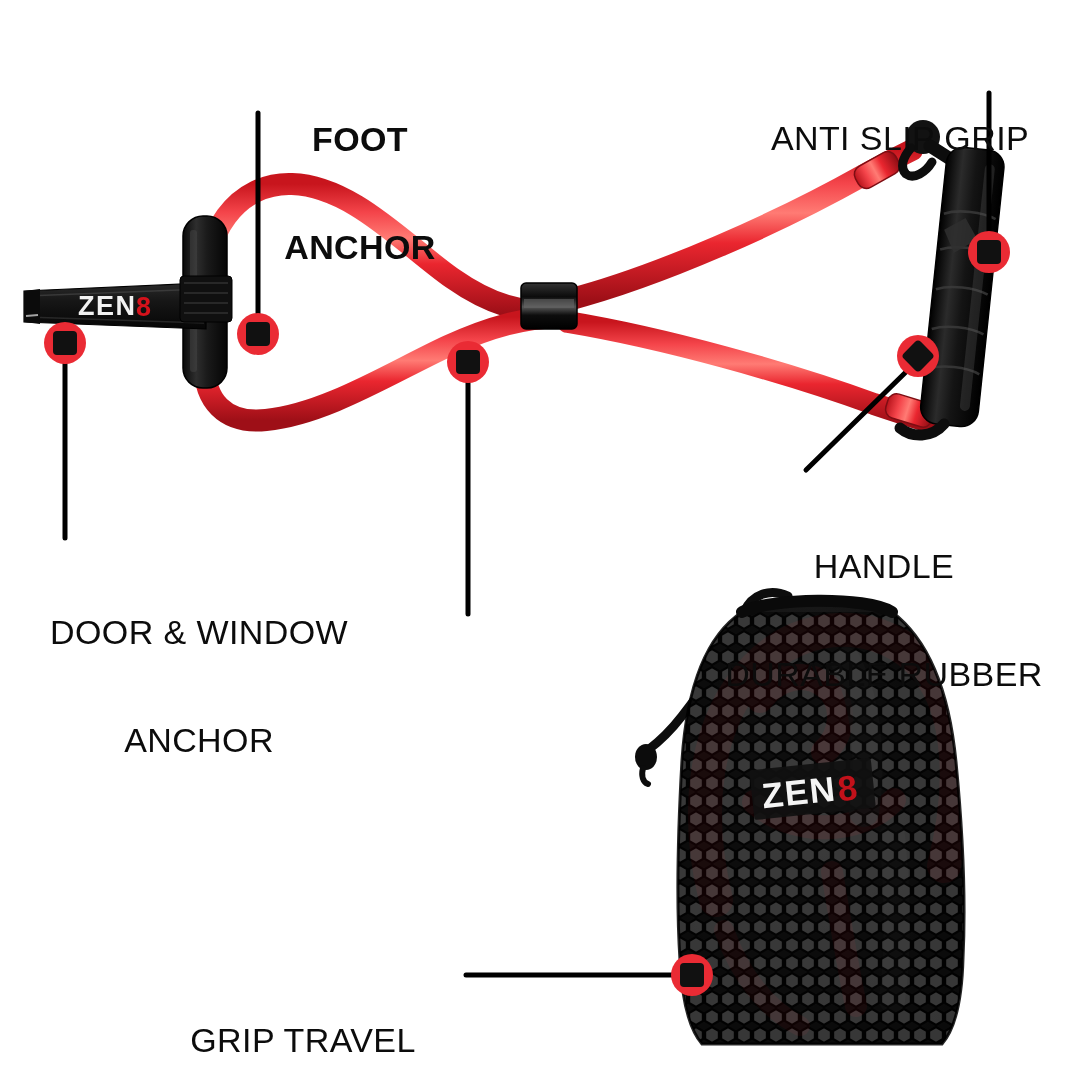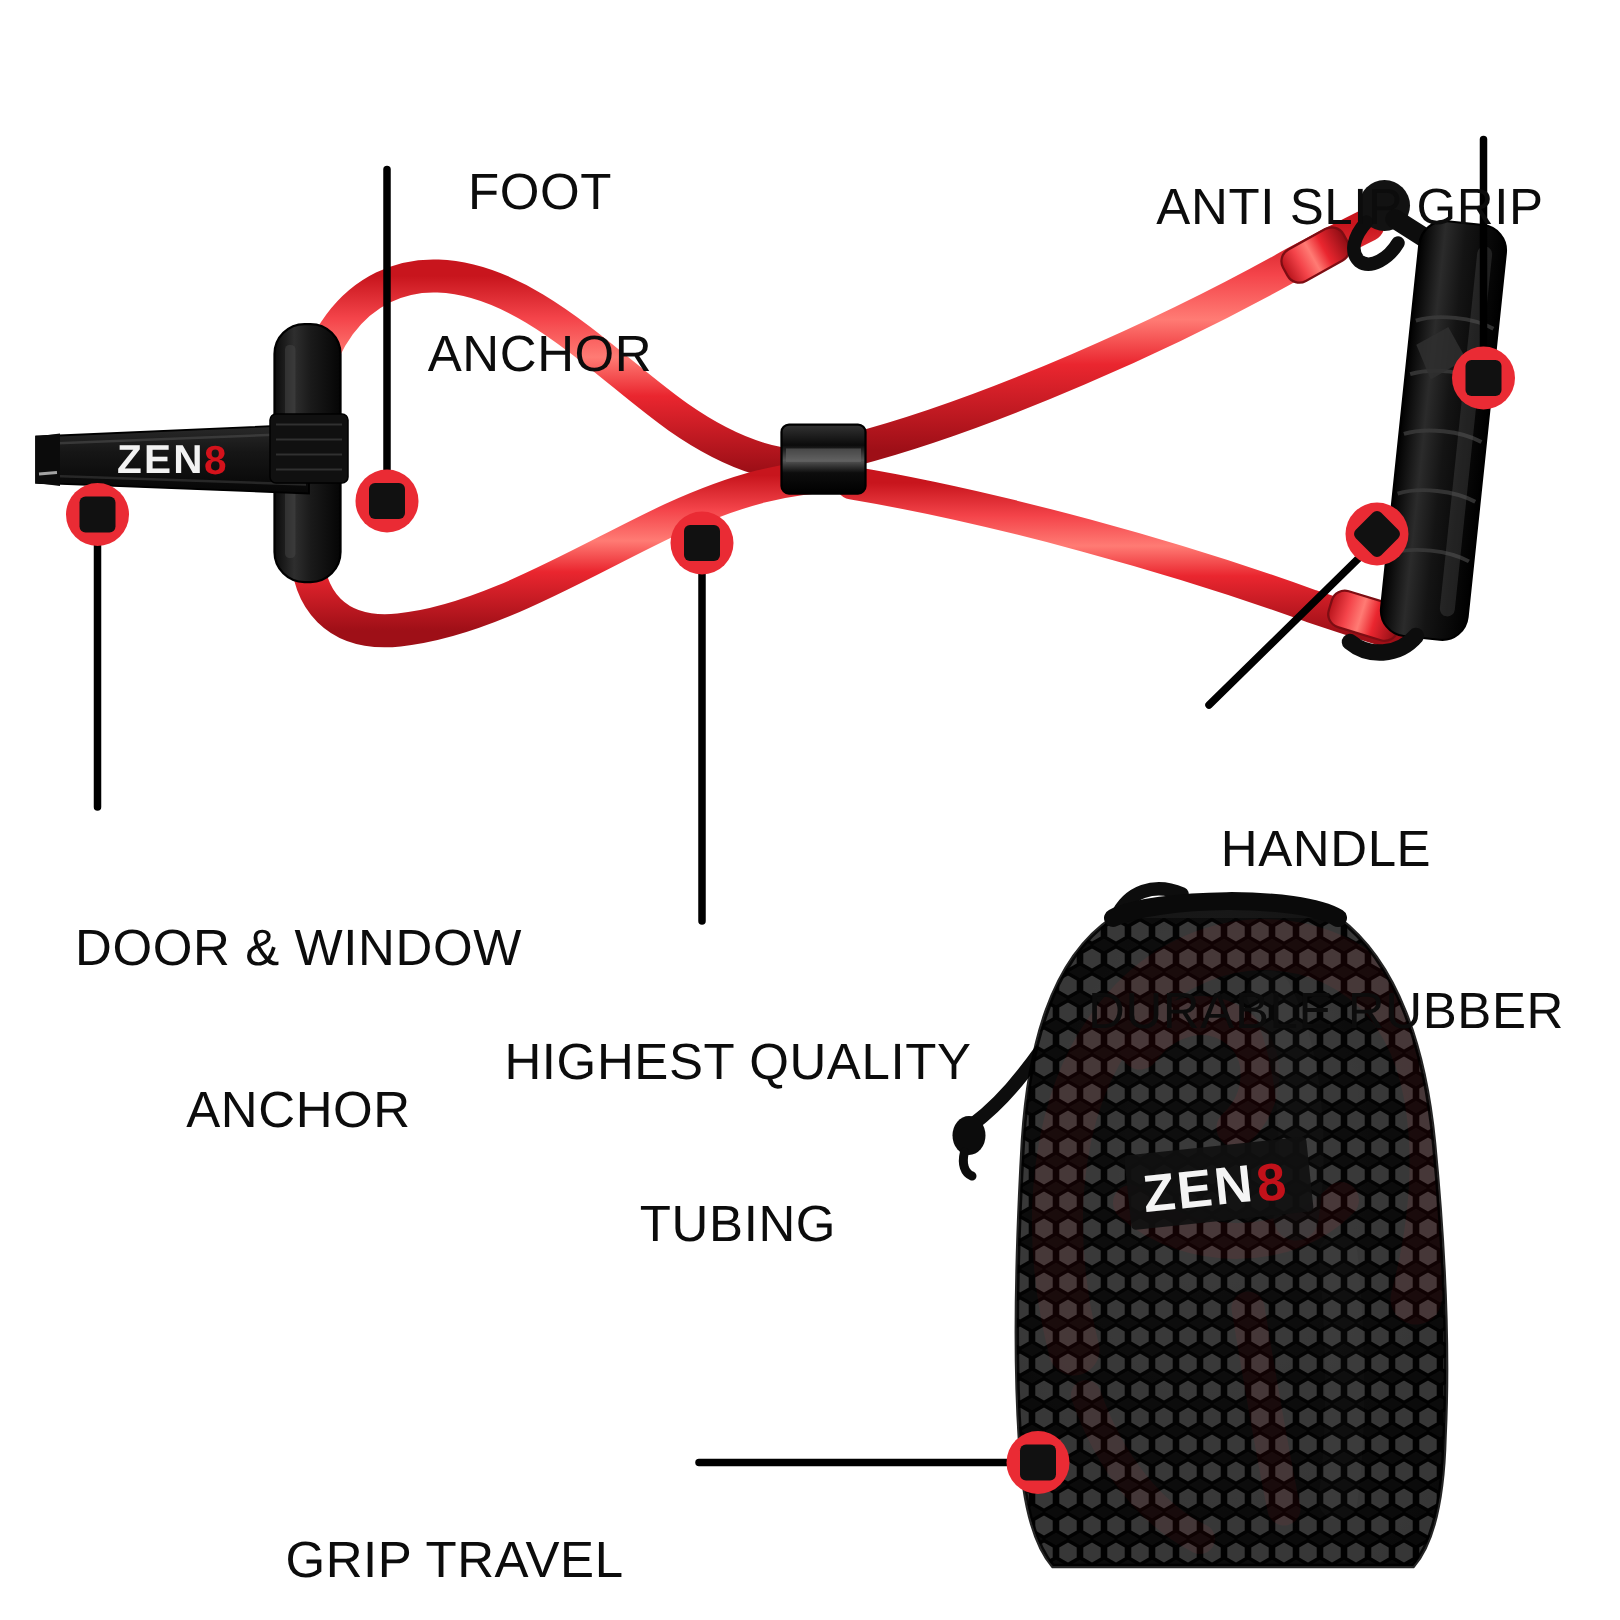--- a/index.html
+++ b/index.html
@@ -32,21 +32,21 @@
     color: #0c0c0c;
     letter-spacing: 0.4px;
     line-height: 1.06;
     text-align: center;
     white-space: pre;
     font-size: 34px;
   }
   .callout .ln { display: block; }
 
   
-  #lbl-foot-anchor      { left: 150px; top: 38px;  width: 420px; }
+  #lbl-foot-anchor      { left: 150px; top: 49px;  width: 420px; font-weight: bold; }
   #lbl-anti-slip        { left: 740px; top: 48px;  width: 320px; }
   #lbl-door-window      { left: 14px;  top: 542px; width: 370px; }
   #lbl-durable-handle   { left: 688px; top: 476px; width: 392px; }
   #lbl-highest-tubing   { left: 318px; top: 618px; width: 348px; }
   #lbl-mesh-bag         { left: 158px; top: 950px; width: 290px; }
 </style>
 </head>
 <body>
 
 <div id="stage">
@@ -285,23 +285,19 @@
   <div class="callout" id="lbl-door-window">
     <span class="ln">DOOR &amp; WINDOW</span>
     <span class="ln">ANCHOR</span>
   </div>
 
   <div class="callout" id="lbl-durable-handle">
     <span class="ln">HANDLE</span>
     <span class="ln">DURABLE RUBBER</span>
   </div>
 
-  <div class="callout" id="lbl-highest-tubing">
-    <span class="ln">HIGHEST QUALITY</span>
-    <span class="ln">TUBING</span>
-  </div>
 
   <div class="callout" id="lbl-mesh-bag">
     <span class="ln">GRIP TRAVEL</span>
     
   </div>
 
 </div>
 
 </body></html>

